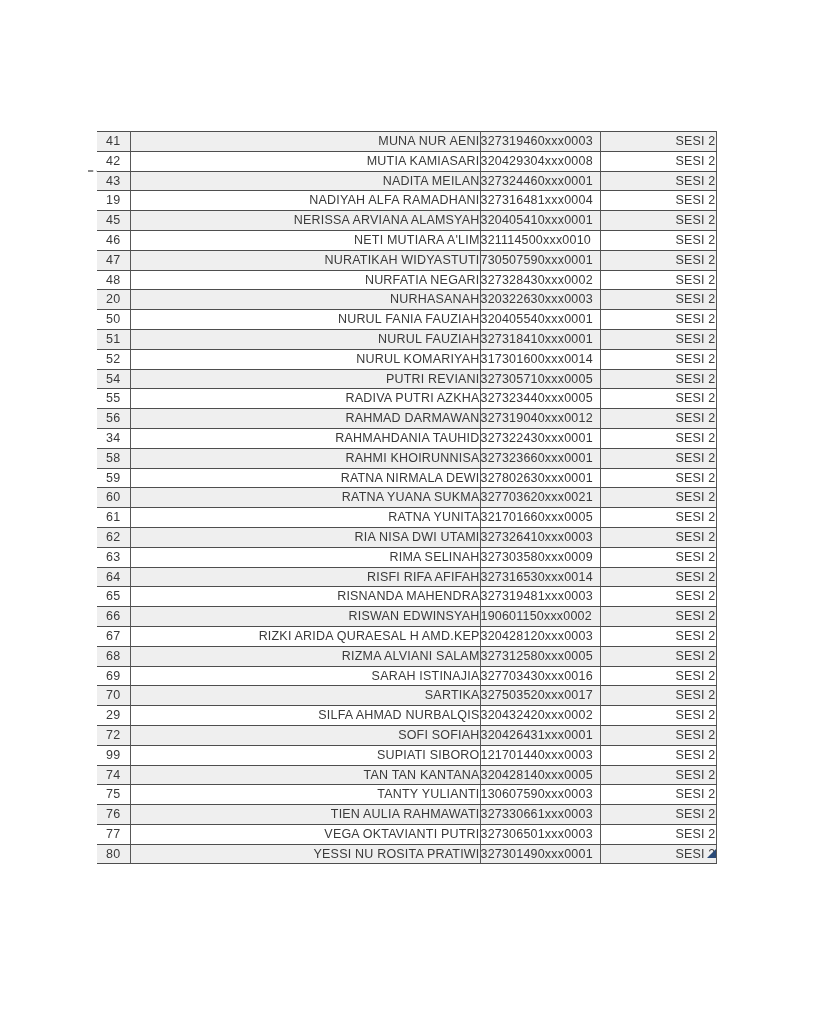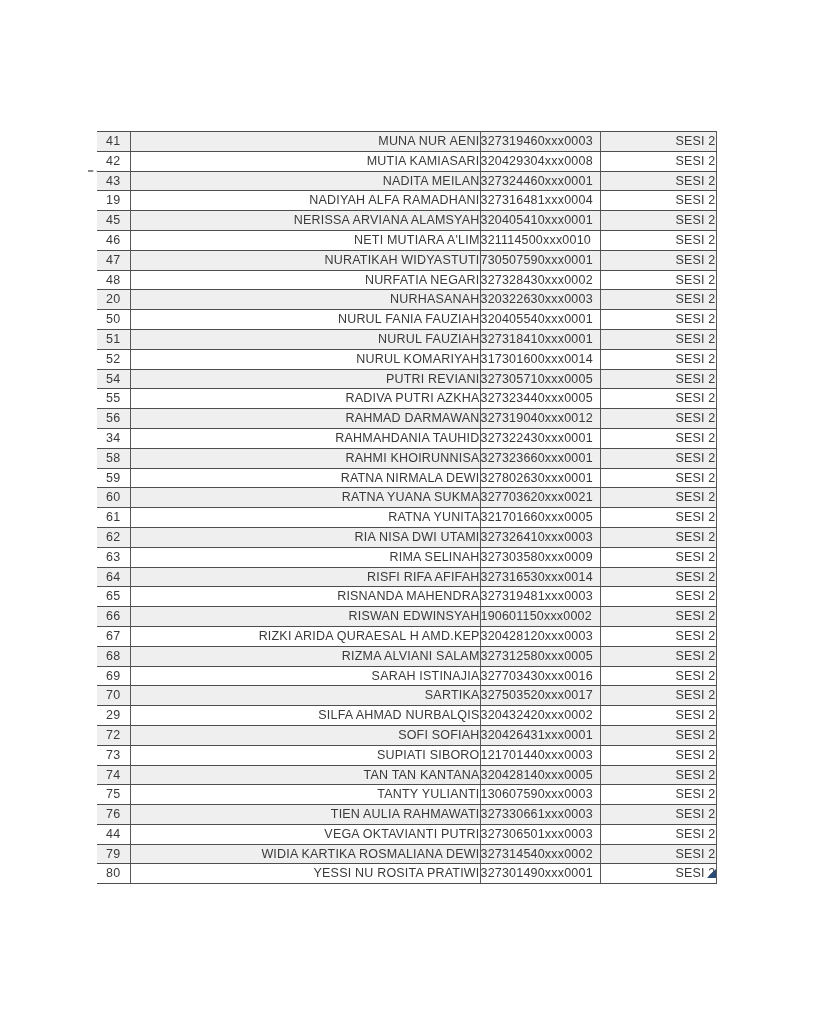--- a/index.html
+++ b/index.html
@@ -249,21 +249,21 @@
             <td class="col-nik">320432420xxx0002</td>
             <td class="col-sesi">SESI 2</td>
           </tr>
           <tr>
             <td class="col-no">72</td>
             <td class="col-name">SOFI SOFIAH</td>
             <td class="col-nik">320426431xxx0001</td>
             <td class="col-sesi">SESI 2</td>
           </tr>
           <tr>
-            <td class="col-no">73</td>
+            <td class="col-no">99</td>
             <td class="col-name">SUPIATI SIBORO</td>
             <td class="col-nik">121701440xxx0003</td>
             <td class="col-sesi">SESI 2</td>
           </tr>
           <tr>
             <td class="col-no">74</td>
             <td class="col-name">TAN TAN KANTANA</td>
             <td class="col-nik">320428140xxx0005</td>
             <td class="col-sesi">SESI 2</td>
           </tr>
@@ -273,29 +273,23 @@
             <td class="col-nik">130607590xxx0003</td>
             <td class="col-sesi">SESI 2</td>
           </tr>
           <tr>
             <td class="col-no">76</td>
             <td class="col-name">TIEN AULIA RAHMAWATI</td>
             <td class="col-nik">327330661xxx0003</td>
             <td class="col-sesi">SESI 2</td>
           </tr>
           <tr>
-            <td class="col-no">44</td>
+            <td class="col-no">77</td>
             <td class="col-name">VEGA OKTAVIANTI PUTRI</td>
             <td class="col-nik">327306501xxx0003</td>
-            <td class="col-sesi">SESI 2</td>
-          </tr>
-          <tr>
-            <td class="col-no">79</td>
-            <td class="col-name">WIDIA KARTIKA ROSMALIANA DEWI</td>
-            <td class="col-nik">327314540xxx0002</td>
             <td class="col-sesi">SESI 2</td>
           </tr>
           <tr>
             <td class="col-no">80</td>
             <td class="col-name">YESSI NU ROSITA PRATIWI</td>
             <td class="col-nik">327301490xxx0001</td>
             <td class="col-sesi">SESI 2</td>
           </tr>
         </tbody>
     </table>

